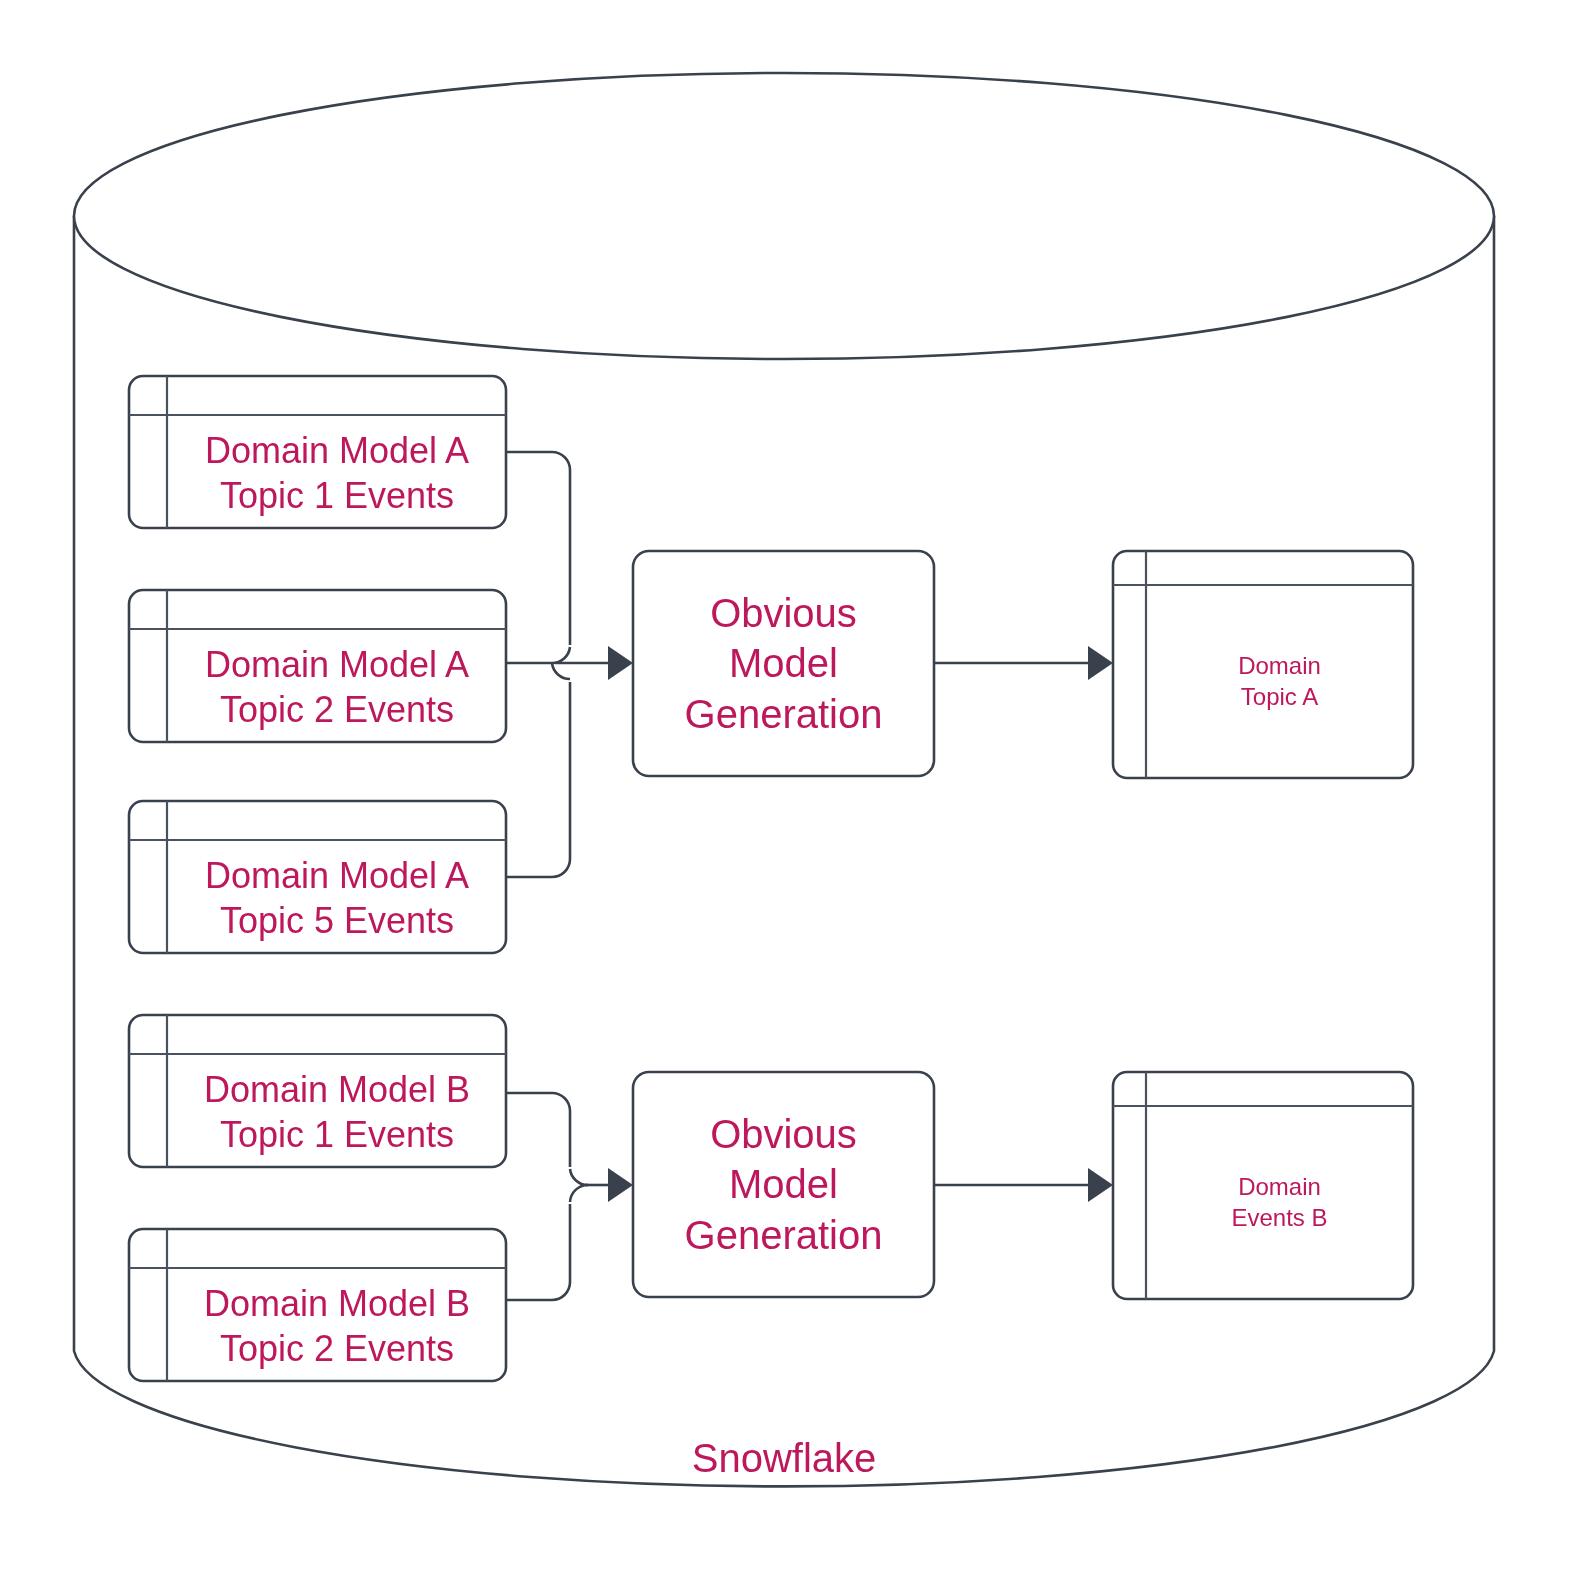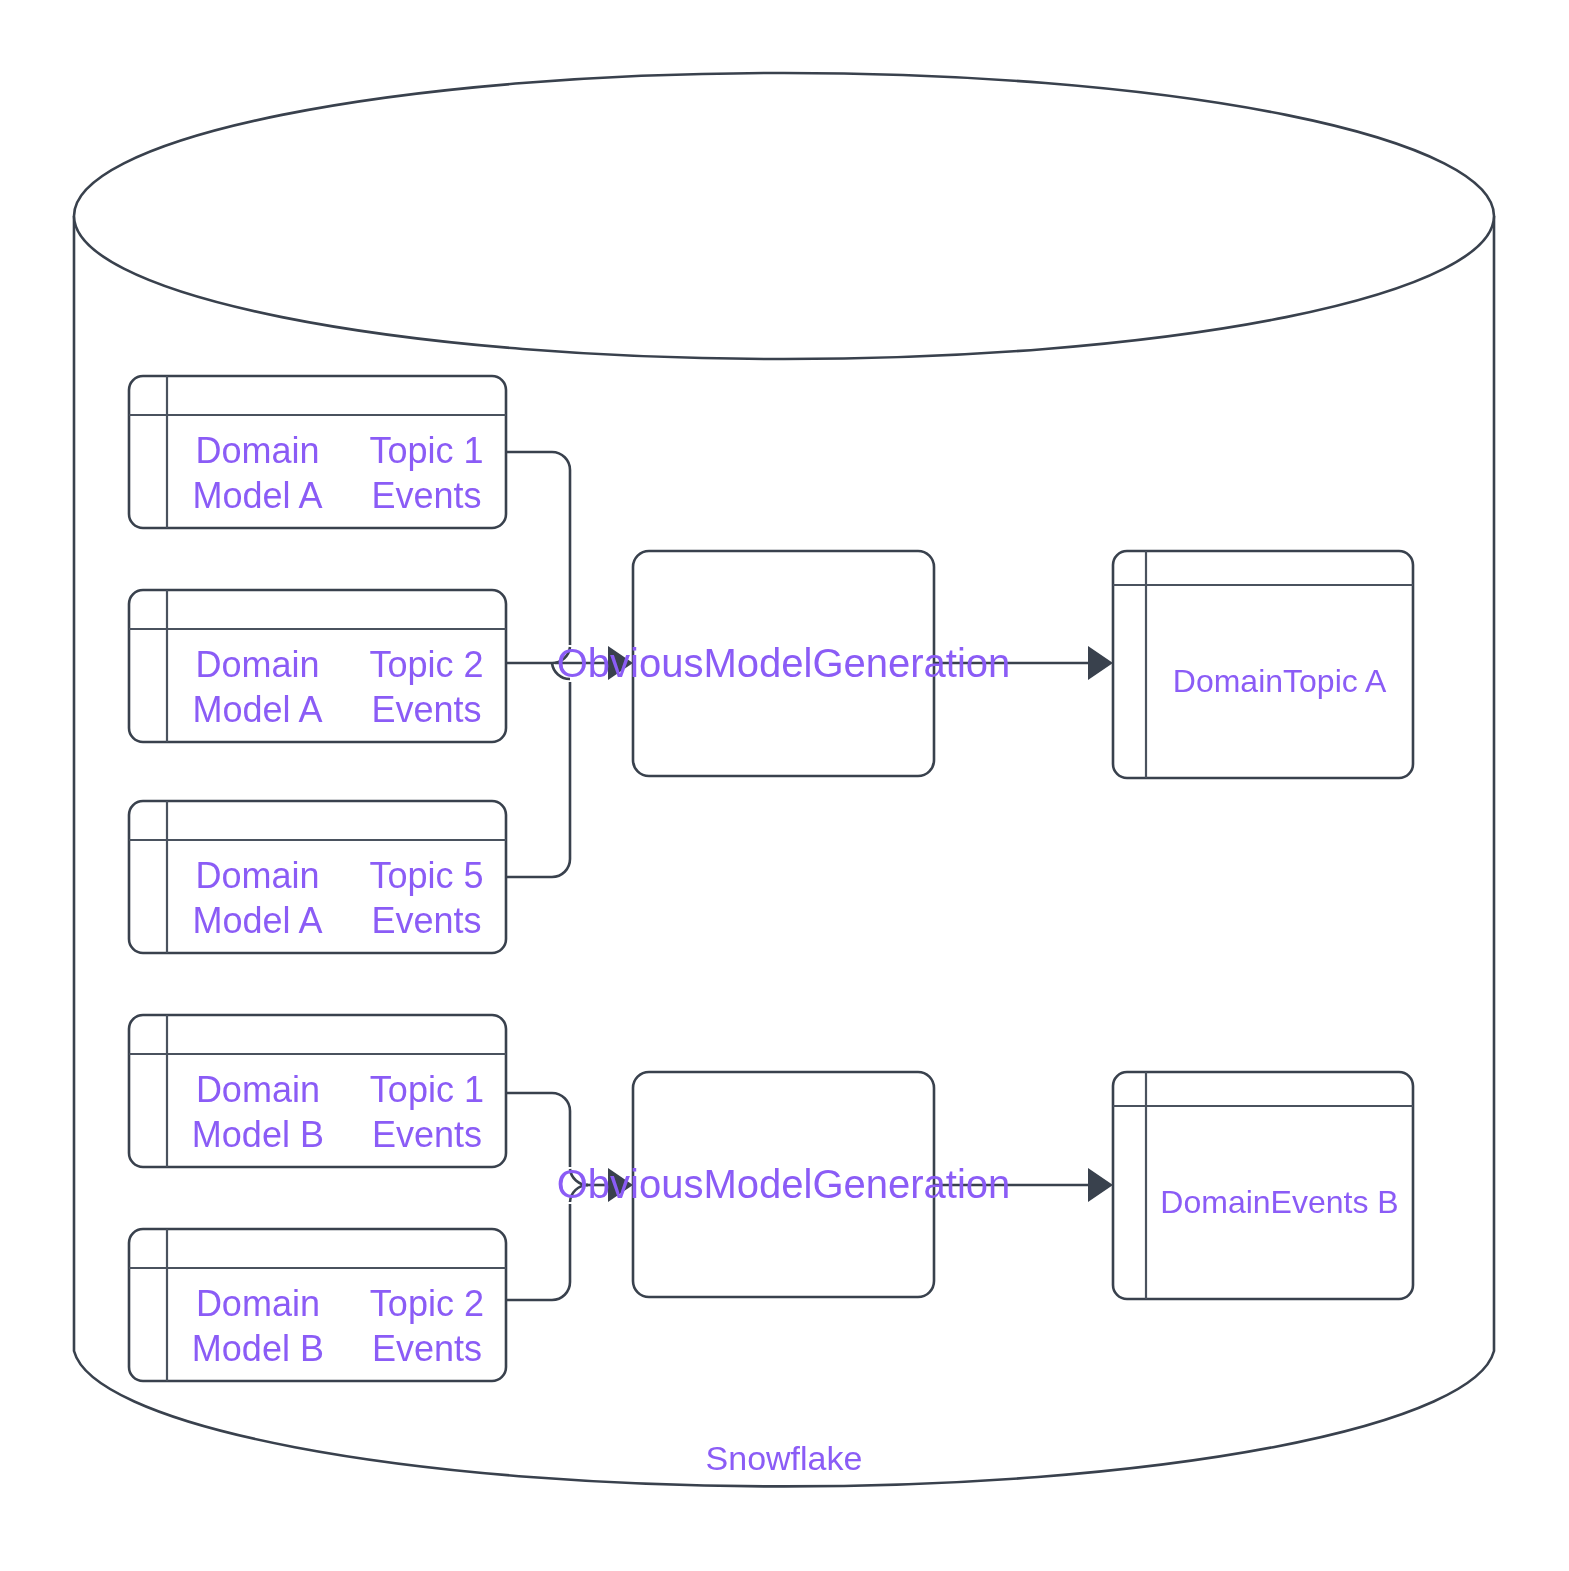--- a/index.html
+++ b/index.html
@@ -47,41 +47,41 @@
     stroke-width: 2.6;
     stroke-linecap: butt;
     stroke-linejoin: round;
   }
   .arrowhead {
     fill: #39414d;
     stroke: none;
   }
   .lbl {
     position: absolute;
-    color: #8b5cf6;
+    color: #be185d;
     text-align: center;
     line-height: 1.26;
     white-space: pre-line;
     pointer-events: none;
     display: flex;
-    flex-direction: row;
+    flex-direction: column;
     align-items: center;
     justify-content: center;
   }
   .topic-label {
     font-size: 36px;
   }
   .process-label {
     font-size: 40px;
   }
   .result-label {
-    font-size: 32px;
+    font-size: 24px;
   }
   .cyl-label {
-    font-size: 34px;
+    font-size: 40px;
   }
 </style>
 </head>
 <body>
 
 <div id="stage">
 
   <svg id="diagram-svg" viewBox="0 0 1569 1571" xmlns="http://www.w3.org/2000/svg">
 
     <g>

